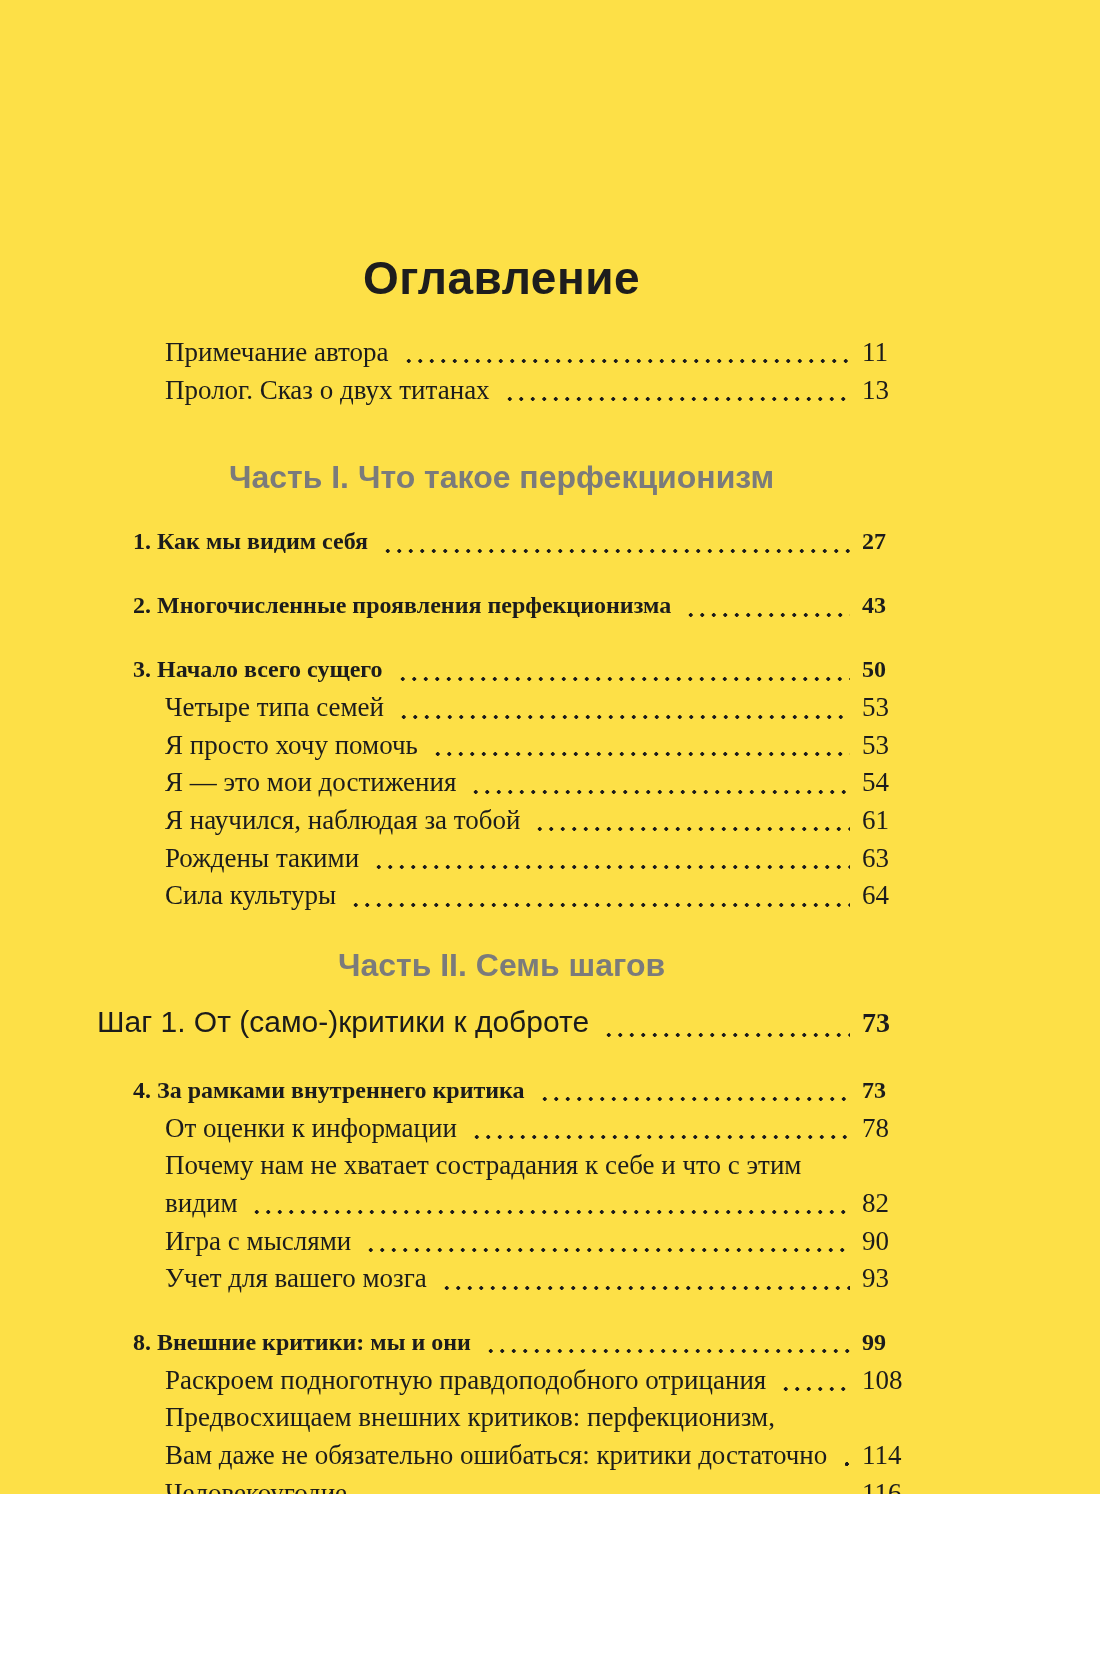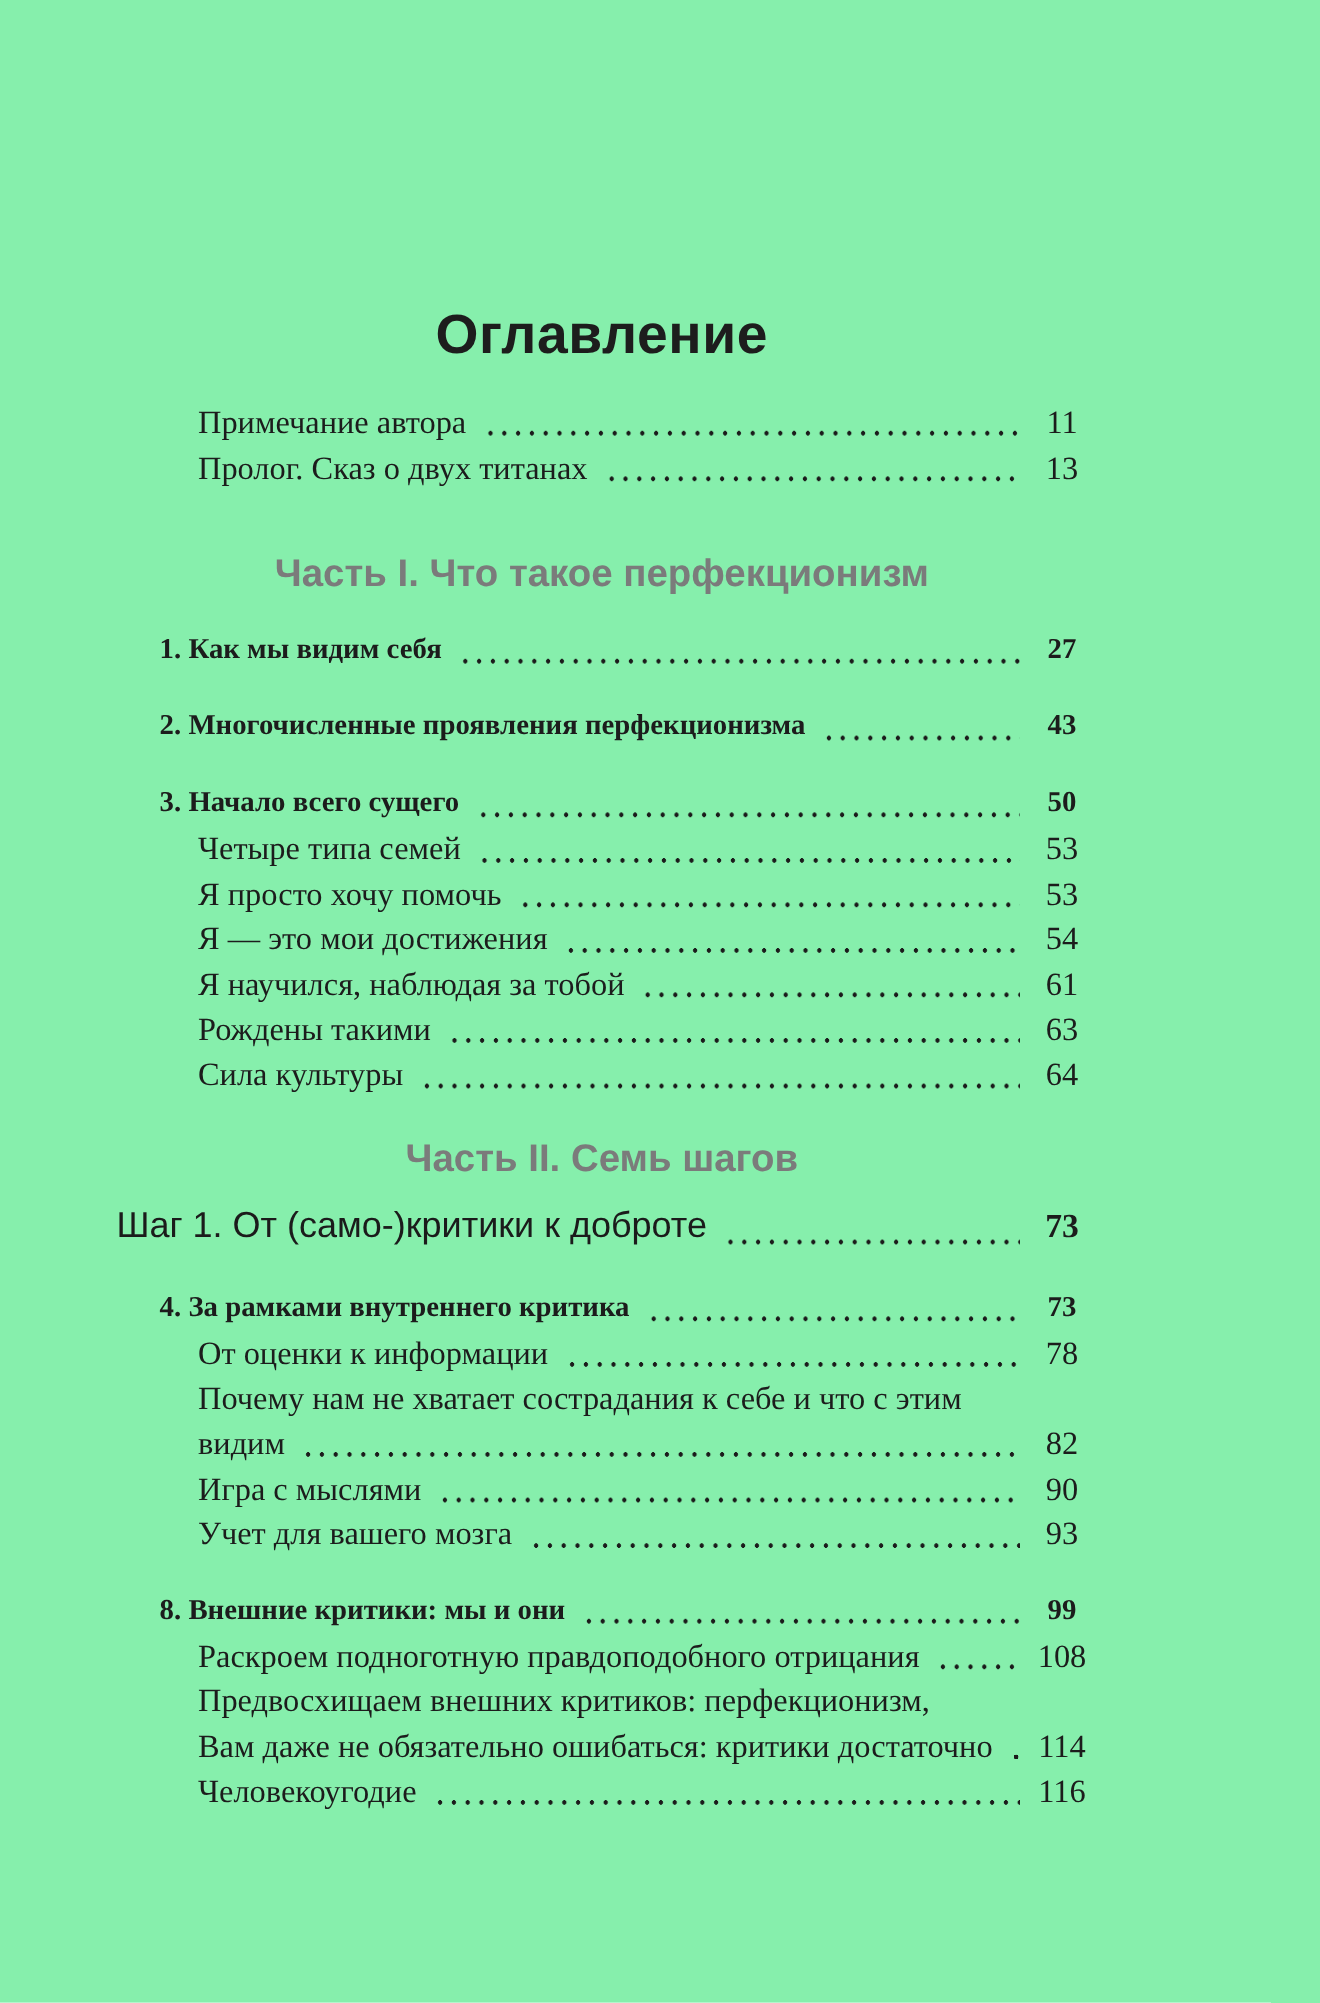--- a/index.html
+++ b/index.html
@@ -1,20 +1,20 @@
 <!DOCTYPE html>
 <html lang="ru"><head>
 <meta charset="utf-8">
 <style>
   html, body { margin: 0; padding: 0; background: #ffffff; }
   .page {
     position: relative;
     width: 1100px;
-    height: 1669px;
-    background: #86efac;
+    height: 1494px;
+    background: #fde047;
     overflow: hidden;
     font-family: "Liberation Serif", serif;
     color: #1c1c1c;
   }
   .content {
     box-sizing: content-box;
     padding-top: 250px;
     padding-left: 95px;
     width: 813px;
   }
@@ -39,21 +39,21 @@
   }
   .part-header.first { margin-top: 48px; margin-bottom: 12px; }
   .part-header.later { margin-top: 30px; margin-bottom: 14px; }
 
   .row {
     display: flex;
     align-items: baseline;
     white-space: nowrap;
   }
   .row .label { flex: 0 0 auto; }
-  .row .num  { flex: 0 0 46px; text-align: center; font-family: Liberation Serif, serif; }
+  .row .num  { flex: 0 0 46px; text-align: left; font-family: Liberation Serif, serif; }
   .leader {
     flex: 1 1 auto;
     align-self: stretch;
     margin-left: 14px;
     margin-right: 12px;
     background-image: radial-gradient(circle, #1b1b1b 1.8px, rgba(0,0,0,0) 2.1px);
     background-size: 11.5px 4.2px;
     background-repeat: repeat-x;
     background-position: 0 calc(100% - 8px);
   }

